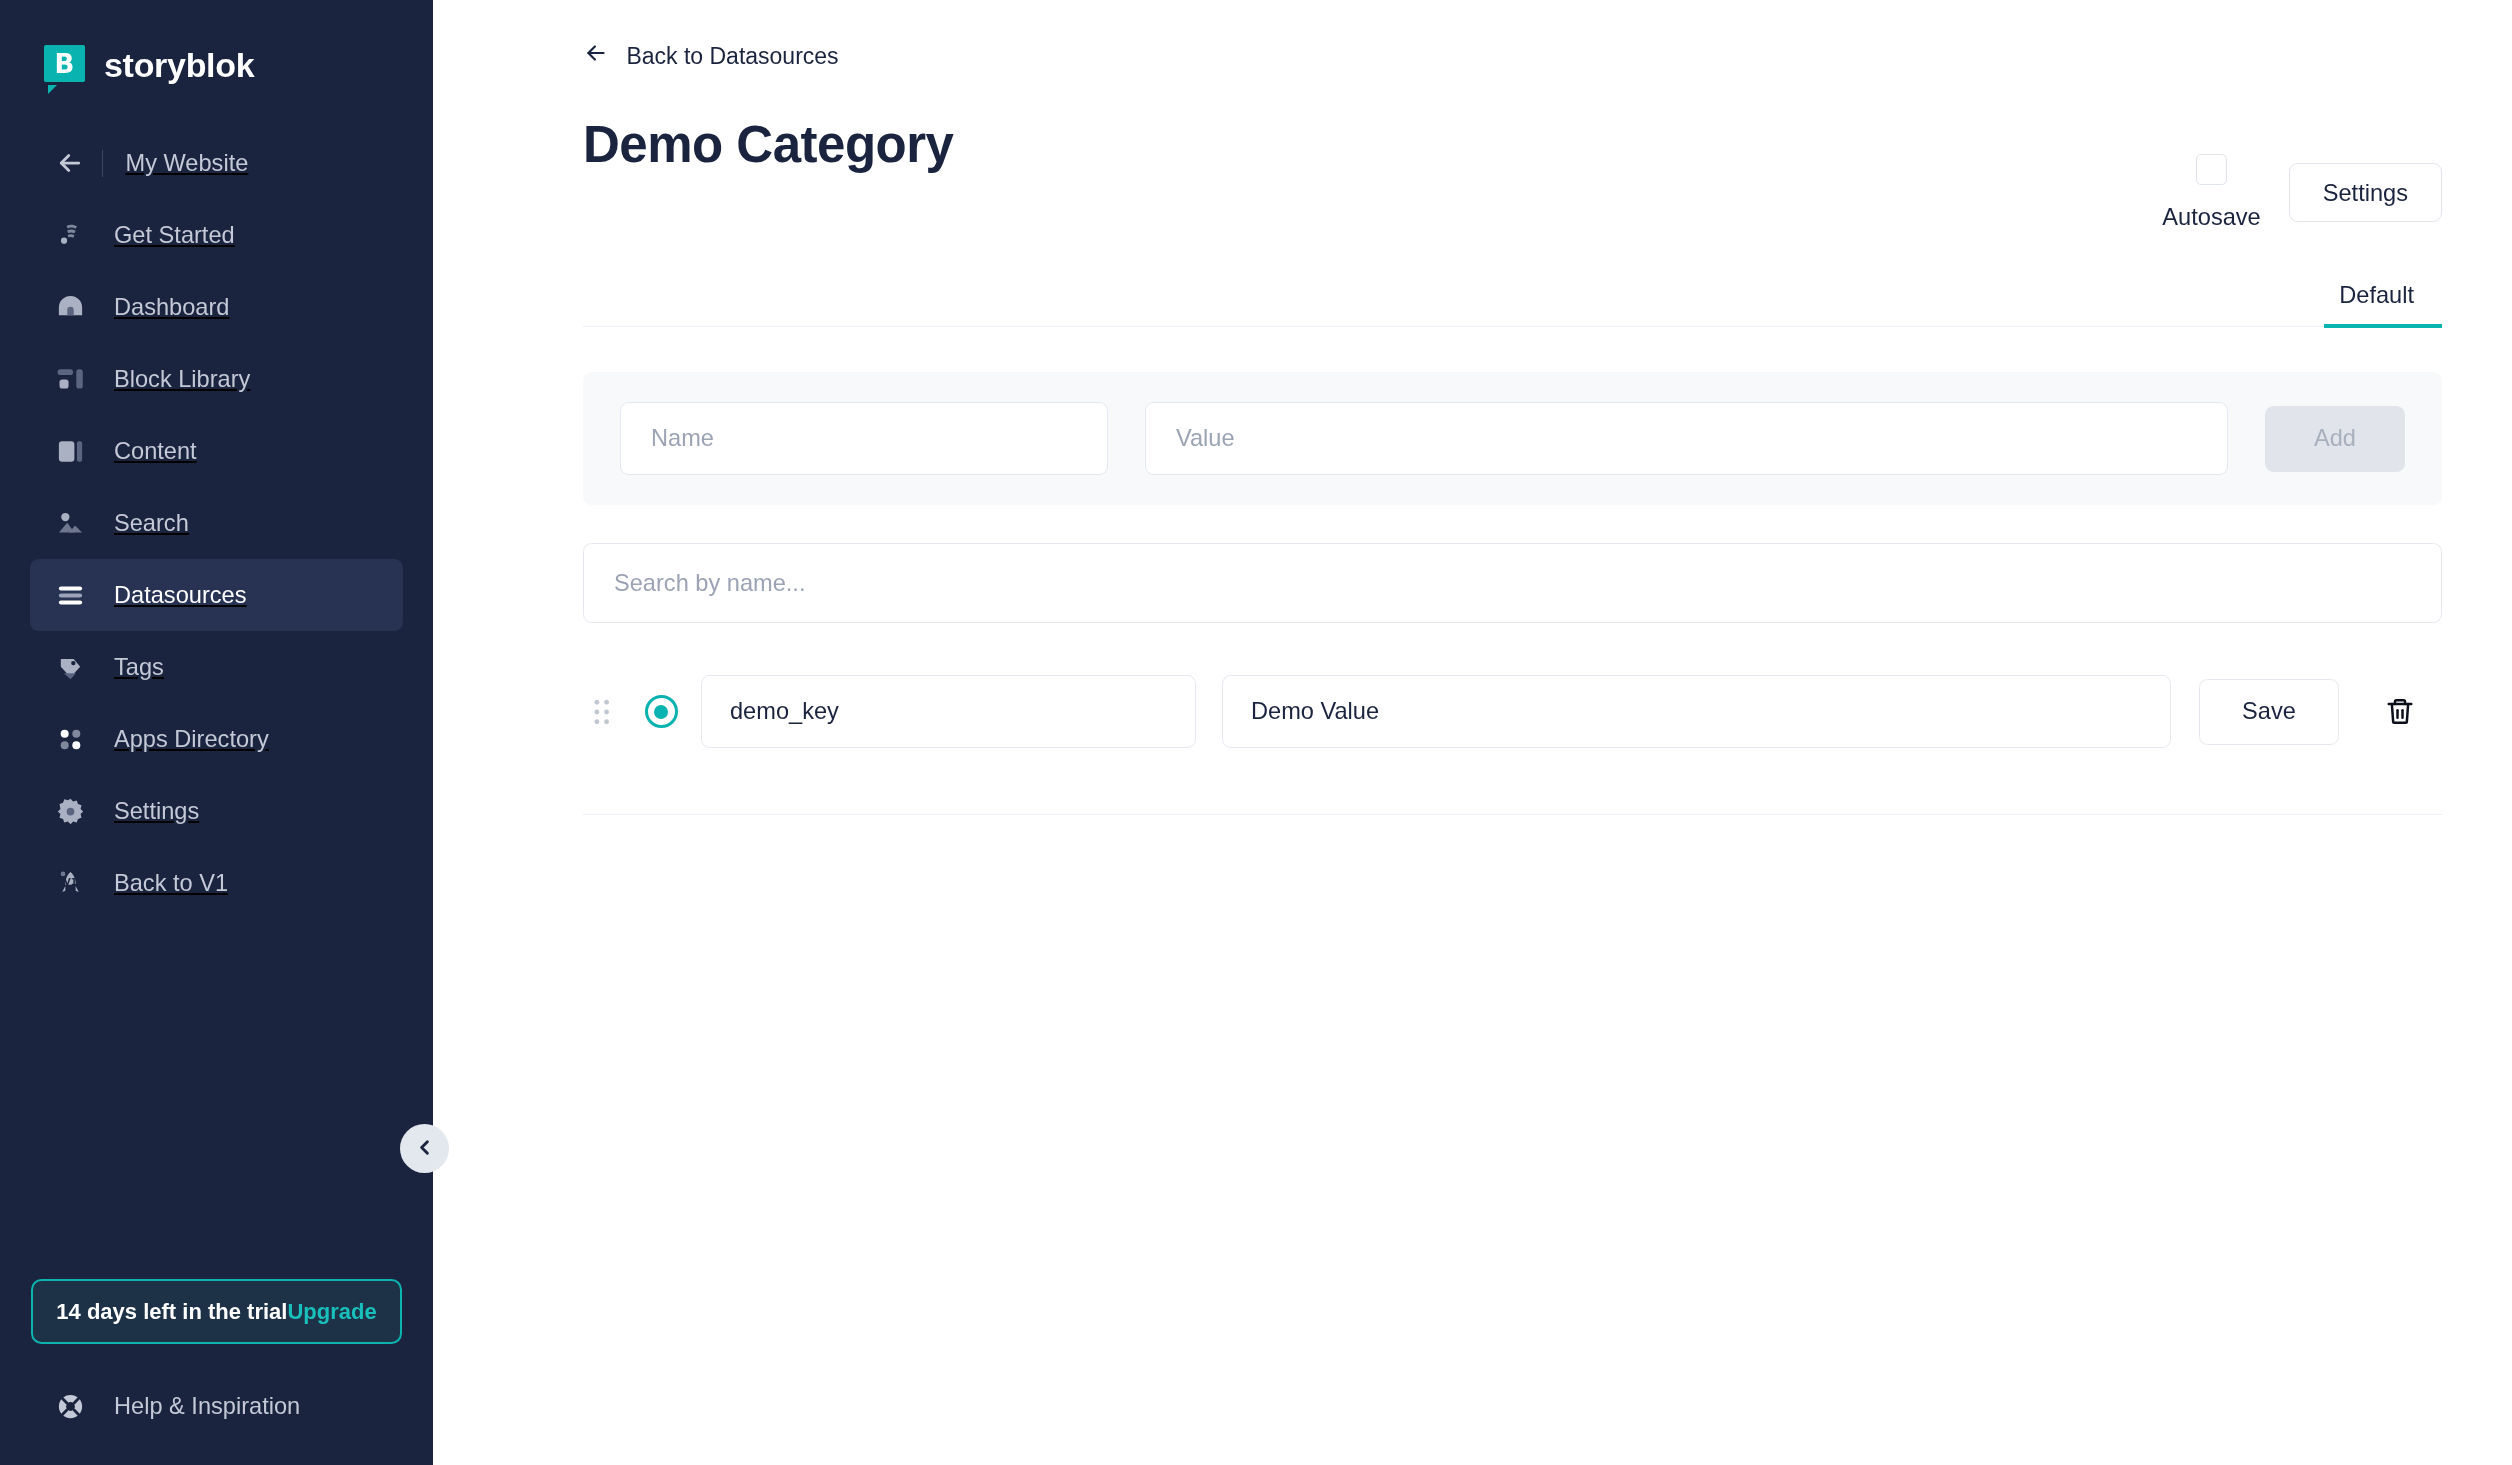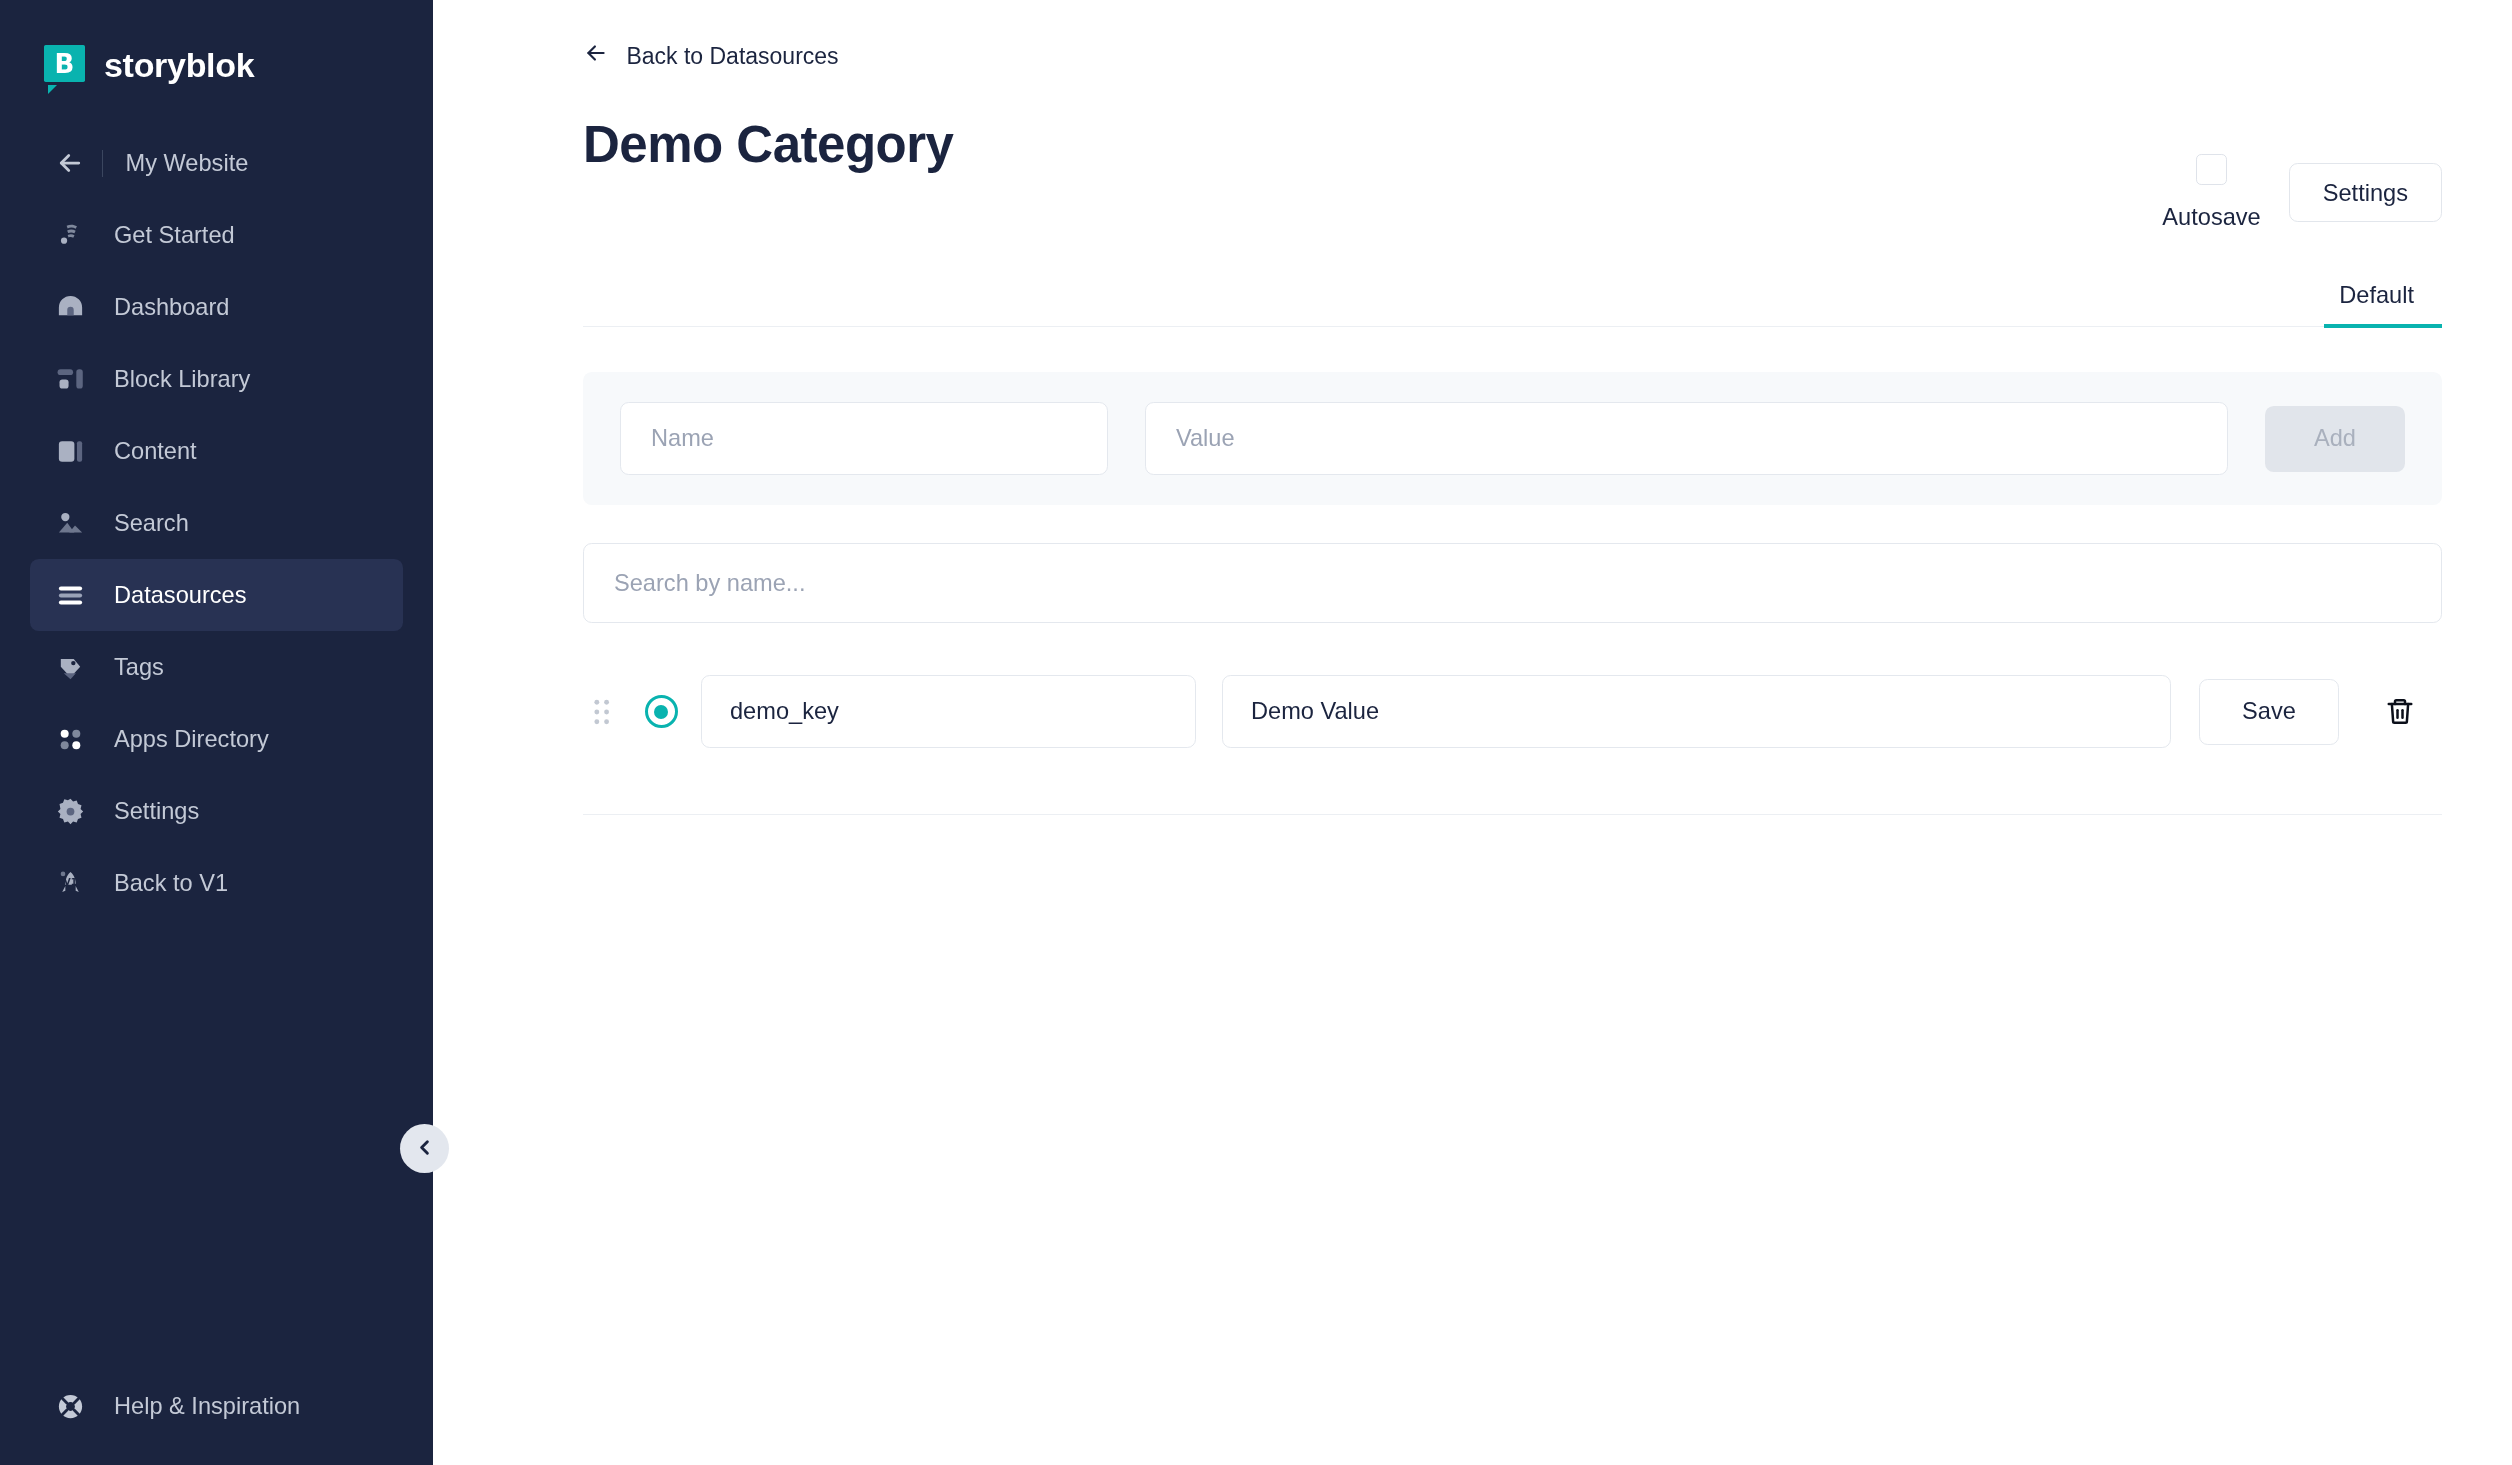--- a/index.html
+++ b/index.html
@@ -37,21 +37,21 @@
     border-bottom: 9.6px solid transparent;
   }
   .brand-logo .bletter {
     color: #fff; font-weight: 800; font-size: 26px; line-height: 1;
     font-family: "DejaVu Sans", sans-serif;
   }
   .brand-name {
     color: #fff; font-size: 34px; font-weight: 700; letter-spacing: -0.3px;
   }
 
-  .nav { padding-top: 24.4px; }
+  .nav { padding-top: 24.4px; text-decoration: underline; }
   .nav-item {
     display: flex; align-items: center; gap: 0;
     height: 72px; margin: 0 30px; padding-left: 19px;
     border-radius: 8.7px; cursor: pointer;
   }
   .nav-item.active { background: #283253; }
   .nav-icon {
     width: 42px; flex: 0 0 42px;
     display: flex; align-items: center; justify-content: center;
     color: #9aa3b8;
@@ -352,20 +352,24 @@
               <path d="M8 14l-2.4 4.5L8 17.6zM16 14l2.4 4.5L16 17.6z" fill="#aab1c2"></path>
               <text x="12" y="13" font-size="7" font-family="DejaVu Sans" font-weight="700" fill="#1b243f" text-anchor="middle">V1</text>
             </svg>
         </span>
         <span class="nav-label">Back to V1</span>
       </div>
 
     </nav>
 
     <div class="sidebar-bottom">
+      <div class="trial-box">
+        <span class="trial-text">14 days left in the trial</span>
+          <span class="trial-upgrade">Upgrade</span>
+      </div>
 
       <div class="nav-item">
         <span class="nav-icon">
           <svg width="31" height="31" viewBox="0 0 24 24">
               <circle cx="12" cy="12" r="9" fill="#c3c9d6"></circle>
               <circle cx="12" cy="12" r="3.4" fill="#1b243f"></circle>
               <path d="M5.6 5.6l3.6 3.6M18.4 5.6l-3.6 3.6M5.6 18.4l3.6-3.6M18.4 18.4l-3.6-3.6" stroke="#1b243f" stroke-width="2.2" stroke-linecap="round"></path>
             </svg>
         </span>
         <span class="nav-label">Help &amp; Inspiration</span>

